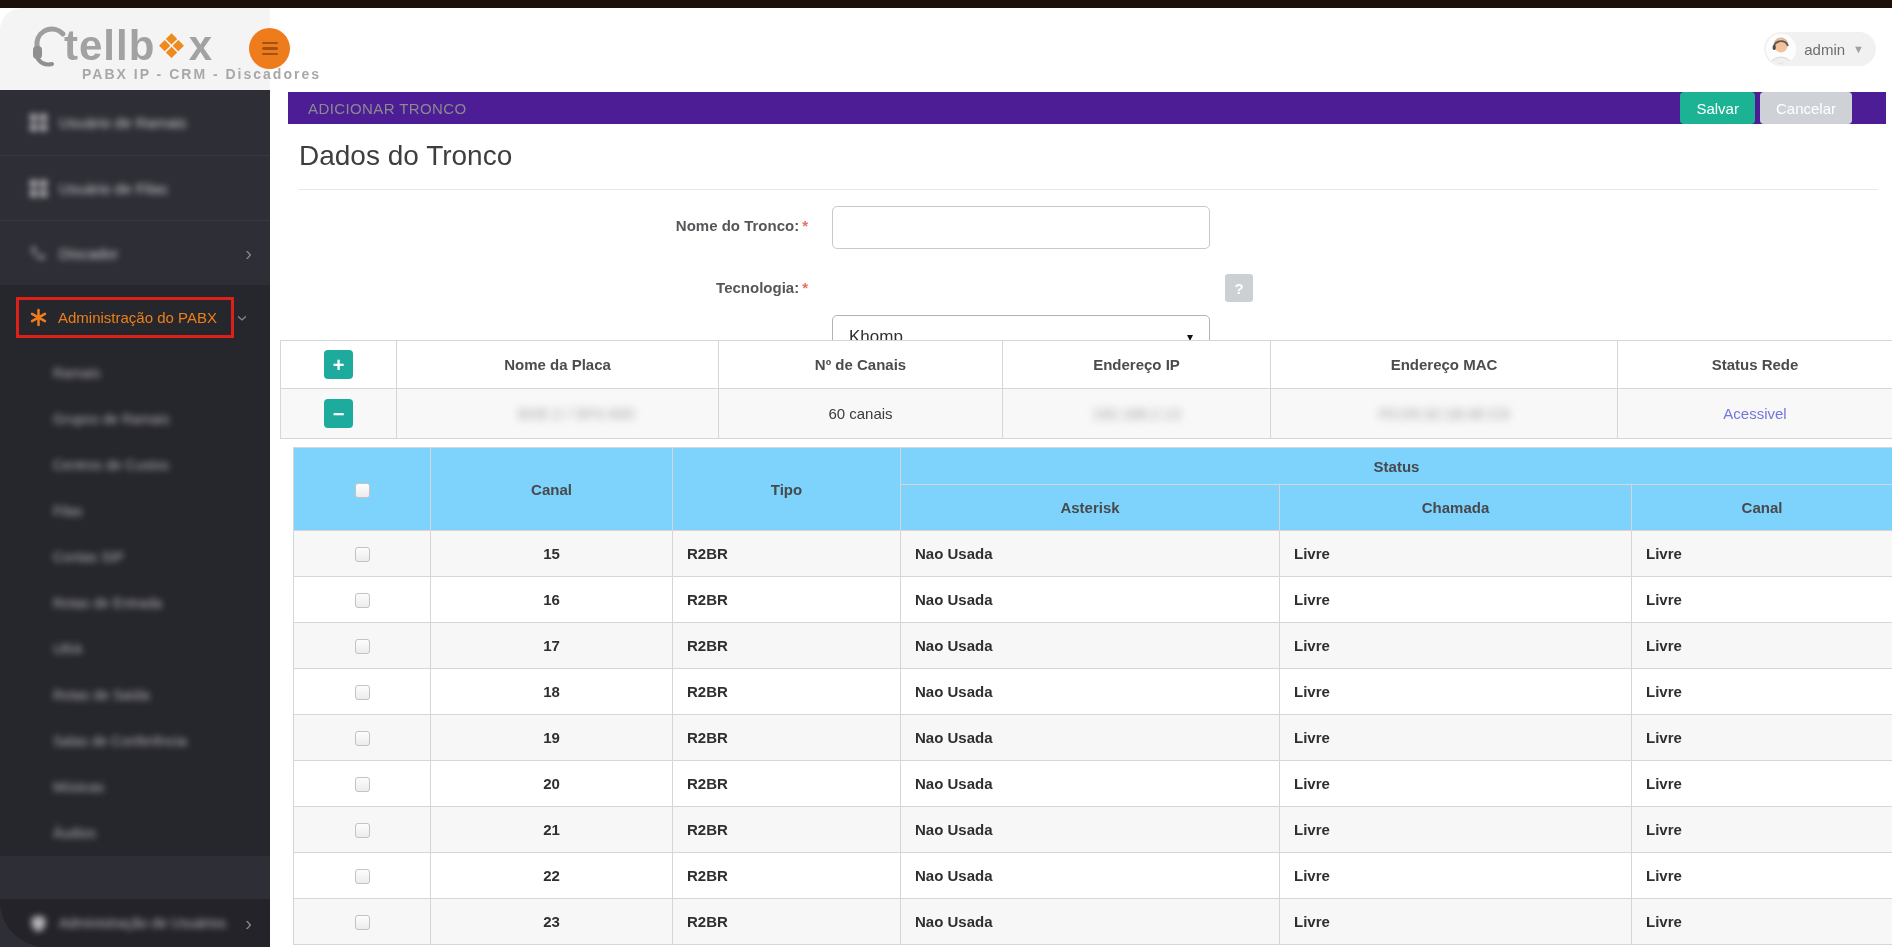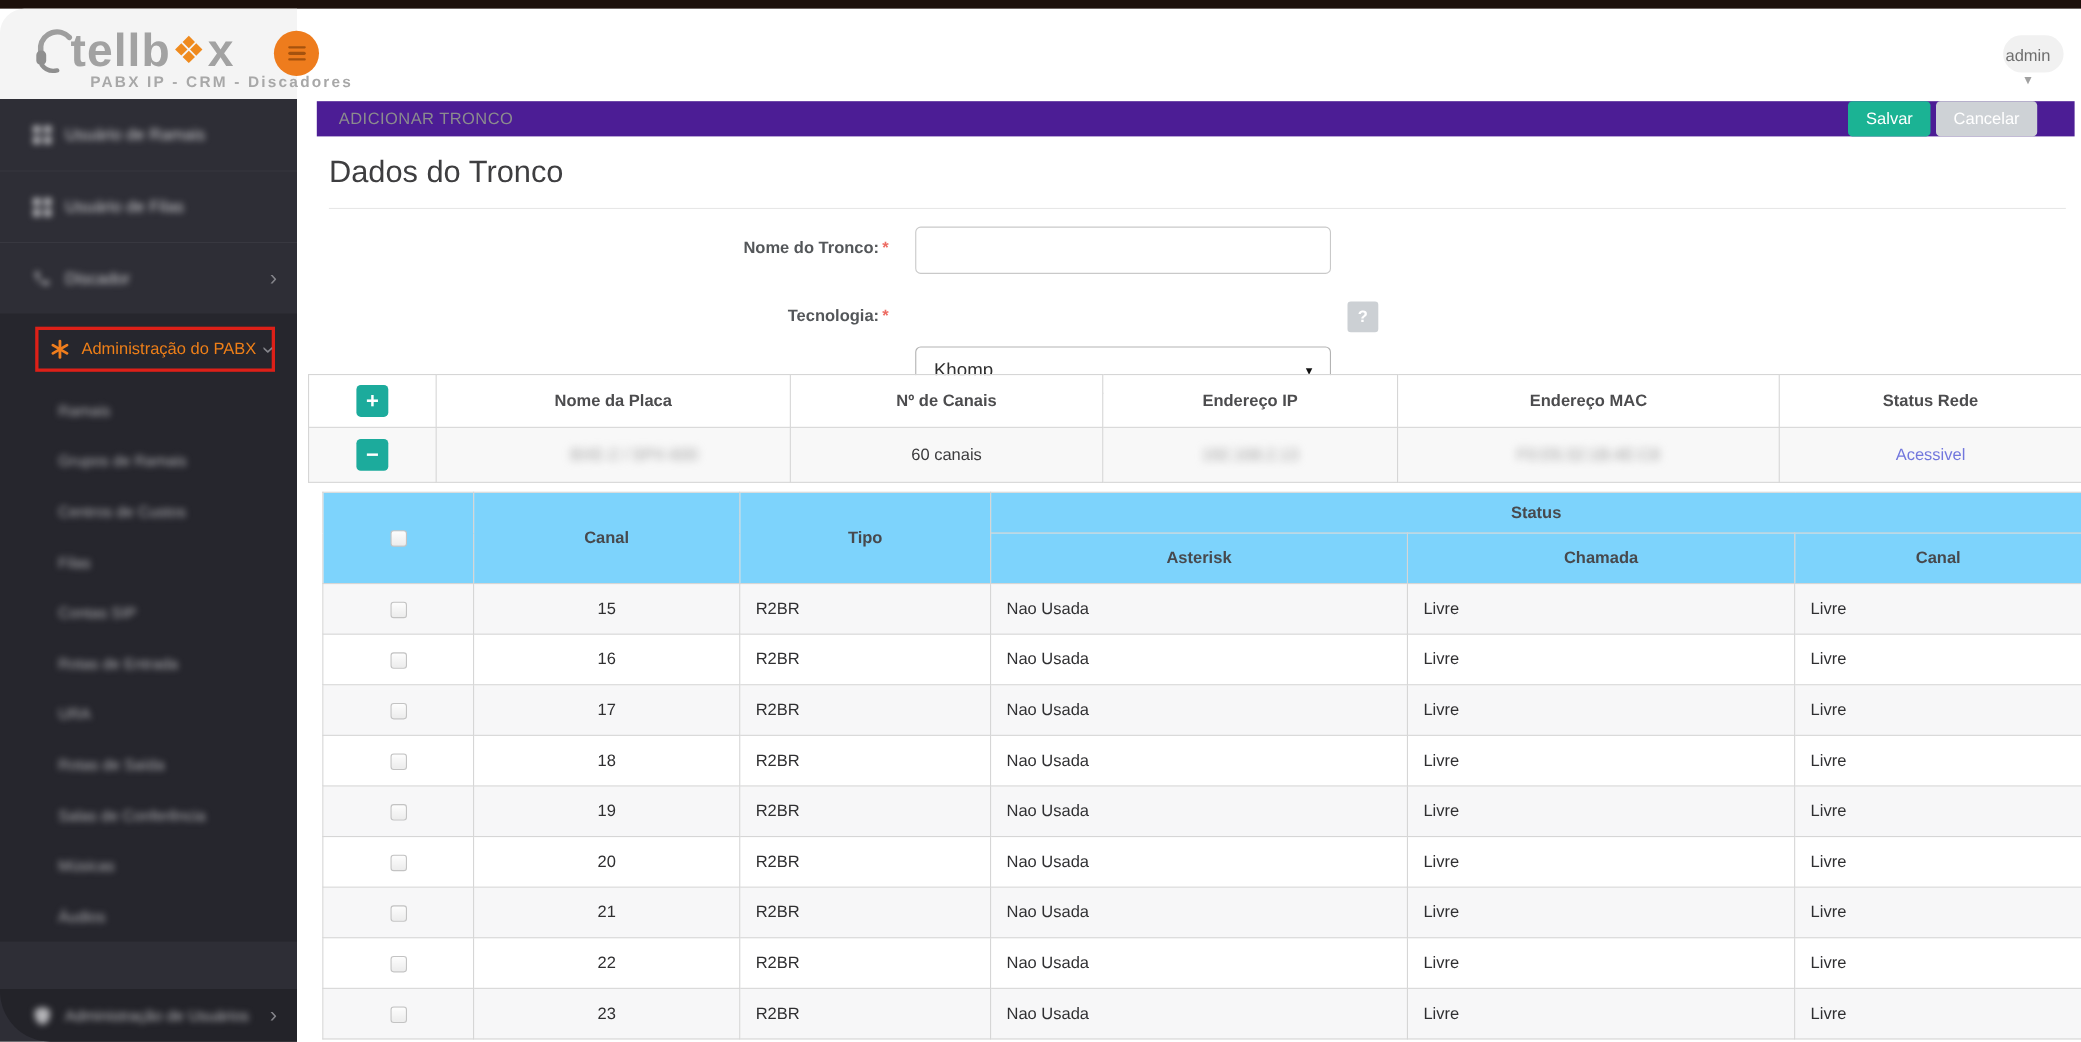--- a/index.html
+++ b/index.html
@@ -15,36 +15,36 @@
     border-top-left-radius:22px; }
   .logo-row { position:absolute; left:30px; top:12px; display:flex; align-items:flex-end; }
   .logo-text { font-size:42px; color:#a2a2a2; letter-spacing:1px; line-height:44px; font-weight:bold; }
   .logo-o { color:#ef8a1d; font-size:34px; margin:0 1px; }
   .logo-sub { position:absolute; left:82px; top:58px; font-size:14px; letter-spacing:2px; color:#a8a8a8; white-space:nowrap;font-weight:bold; }
   .hamburger { position:absolute; left:249px; top:20px; width:41px; height:41px; border-radius:50%;
     background:#ee7c1d; border:none; cursor:pointer; display:flex; flex-direction:column;
     align-items:center; justify-content:center; gap:3px; }
   .hamburger i { display:block; width:16px; height:2.5px; background:#a5520e; border-radius:2px; }
   .user-pill { position:absolute; right:16px; top:24px; height:34px; background:#f1f1f1;
-    border-radius:17px; display:flex; align-items:center; padding:2px 12px 2px 2px; gap:8px; cursor:pointer;flex-direction:column; }
+    border-radius:17px; display:flex; align-items:center; padding:2px 12px 2px 2px; gap:8px; cursor:pointer; }
   .user-name { font-size:15px; color:#6e6e6e; }
   .user-caret { font-size:11px; color:#a0a0a0; }
   .avatar { width:30px; height:30px; border-radius:50%; background:#ffffff; overflow:hidden; }
 
   
   .sidebar { position:absolute; left:0; top:90px; width:270px; height:857px; background:#2e2e36; color:#c9c9cc; }
   .nav-top { height:65px; display:flex; align-items:center; padding-left:28px; gap:11px;
     border-top:1px solid rgba(255,255,255,0.05); position:relative; cursor:pointer; font-size:15px; }
   .nav-top:first-child { border-top:none; }
   .nav-icon { width:20px; display:flex; justify-content:center; color:#b9b9bd; flex:none; }
   .chev-right, .chev-down { position:absolute; right:18px; font-size:20px; color:#85858b; line-height:1; }
   .chev-down { transform:rotate(90deg); right:22px; }
   .blur { filter:blur(3px); }
   .expanded { background:#26262d; }
-  .nav-active-box { margin-left:32px; display:flex; align-items:center; gap:10px;
+  .nav-active-box { margin-left:16px; display:flex; align-items:center; gap:10px;
     border:3px solid #dd2018; padding:8px 14px 8px 9px; width:fit-content; }
   .nav-active-label { color:#ee7f18; font-size:15px; white-space:nowrap; }
   .nav-top.pabx { padding-left:0; height:65px; }
   .sub-item { height:46px; display:flex; align-items:center; padding-left:53px; font-size:14px;
     color:#ababaf; cursor:pointer; }
   .sub-hl { border:3px solid #dd2018; padding:7px 32px 7px 12px; margin-left:-15px;
     color:#d8d8dc; filter:none; }
   .side-bottom { position:absolute; left:0; bottom:0; width:270px; height:48px; background:#232329;
     border-bottom-left-radius:46px; display:flex; align-items:center; padding-left:28px; gap:11px;
     font-size:14px; color:#b4b4b8; cursor:pointer; }
@@ -84,21 +84,21 @@
     font-size:20px; line-height:26px; font-weight:bold; cursor:pointer; }
   .cell-left { text-align:left; padding-left:38px; }
   .link { color:#7277dd; cursor:pointer; }
   .blur-cell { filter:blur(4px); color:#9d9d9d; }
 
   .t2 { position:absolute; left:23px; top:357px; width:1599px; }
   .t2 th, .t2 td { border:1px solid #d6d6d6; }
   .t2 th { font-size:15px; color:#47494d; text-align:center; background:#7dd3fc; }
   .t2 .h-status { height:37px; }
   .t2 .h-sub { height:46px; }
-  .t2 td { height:46px; font-size:15px; font-weight:normal; color:#2f2f31; padding-left:14px; text-align:left; }
+  .t2 td { height:46px; font-size:15px; font-weight:bold; color:#2f2f31; padding-left:14px; text-align:left; }
   .t2 td.c-center { text-align:center; padding-left:0; }
   .t2 tr.odd td { background:#f7f7f8; }
   .t2 tr.even td { background:#ffffff; }
   .cb { display:inline-block; width:15px; height:15px; border:1px solid #c3c3c3; border-radius:3px;
     background:linear-gradient(#fdfdfd,#ececec); vertical-align:middle; cursor:pointer; }
 </style>
 </head>
 <body>
 
 <div class="topstrip"></div>

